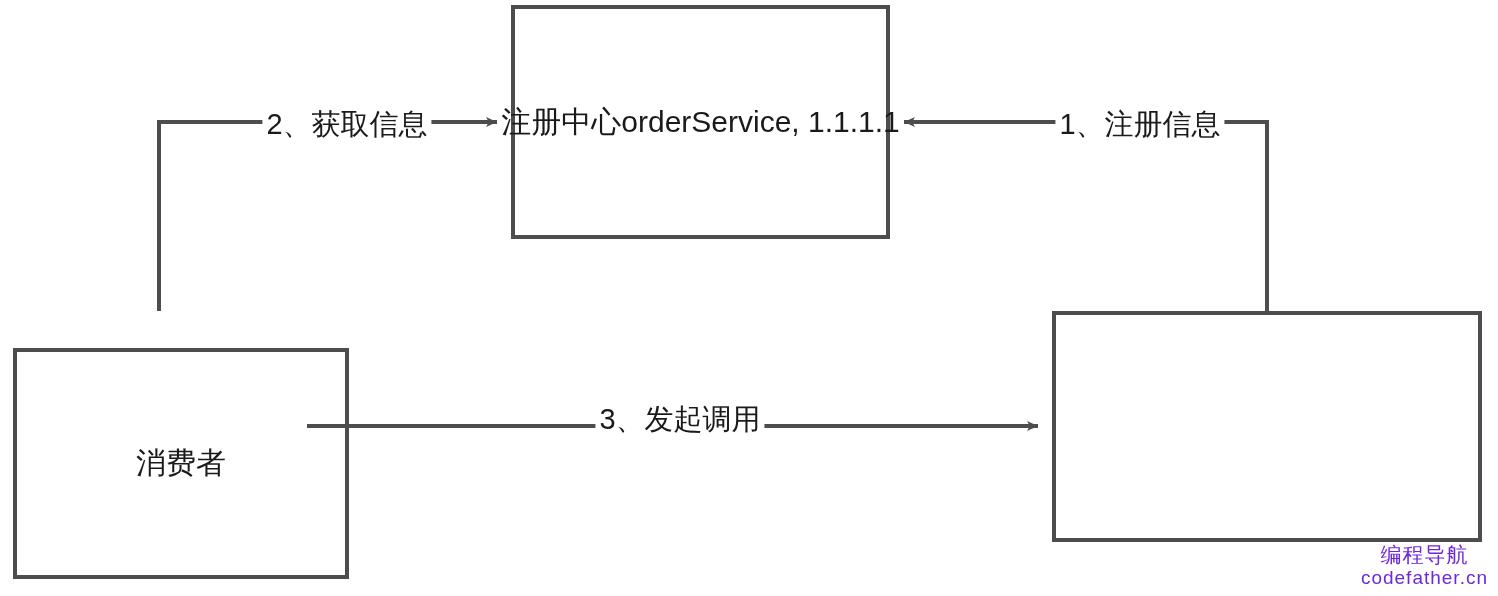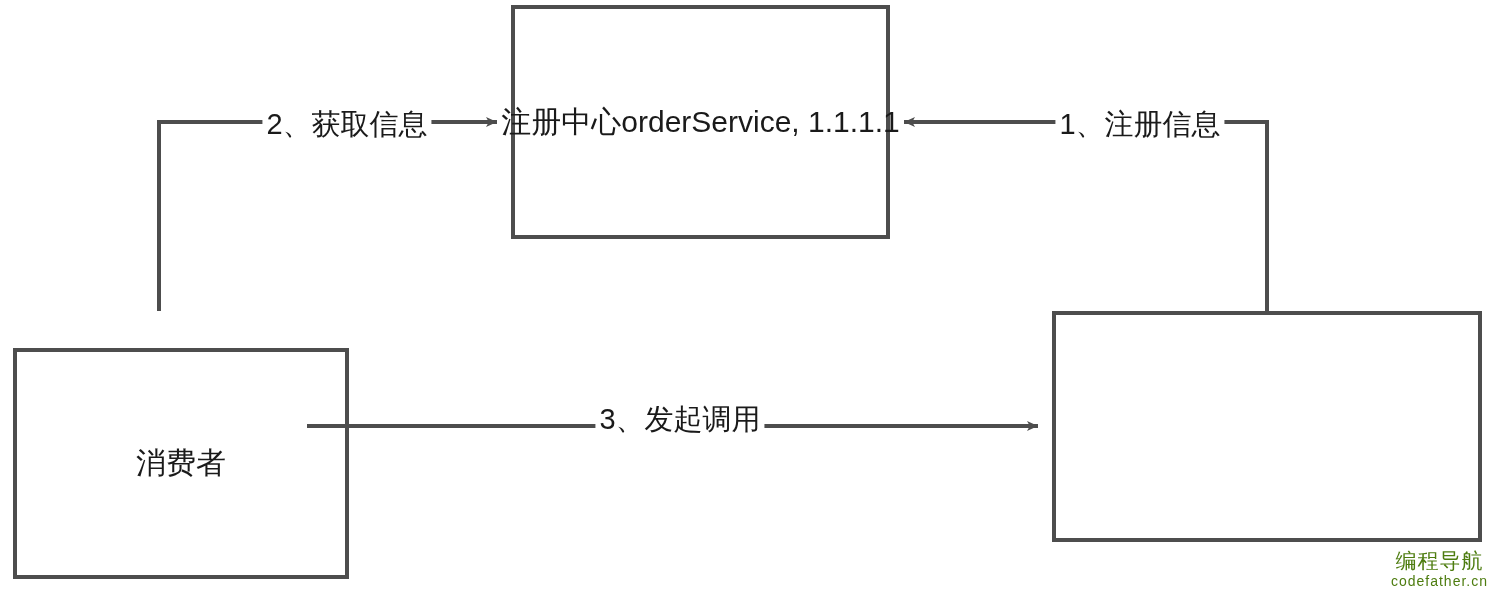--- a/index.html
+++ b/index.html
@@ -74,32 +74,32 @@
     white-space: nowrap;
     padding: 0 4px;
     line-height: 1;
     transform: translate(-50%, -50%);
   }
   #watermark {
     position: absolute;
     right: 10px;
     bottom: 6px;
     text-align: center;
-    color: #4d7c0f;
+    color: #6d28d9;
     line-height: 1.2;
     pointer-events: none;
     user-select: none;
   }
   #watermark .wm-cn {
     font-size: 21px;
     letter-spacing: 1px;
     display: block;
   }
   #watermark .wm-en {
-    font-size: 14px;
+    font-size: 19px;
     letter-spacing: 1px;
     display: block;
   }
 </style>
 </head>
 <body>
 
 <div id="canvas">
 
   <svg id="diagram-svg" viewBox="0 0 1498 596" xmlns="http://www.w3.org/2000/svg">

